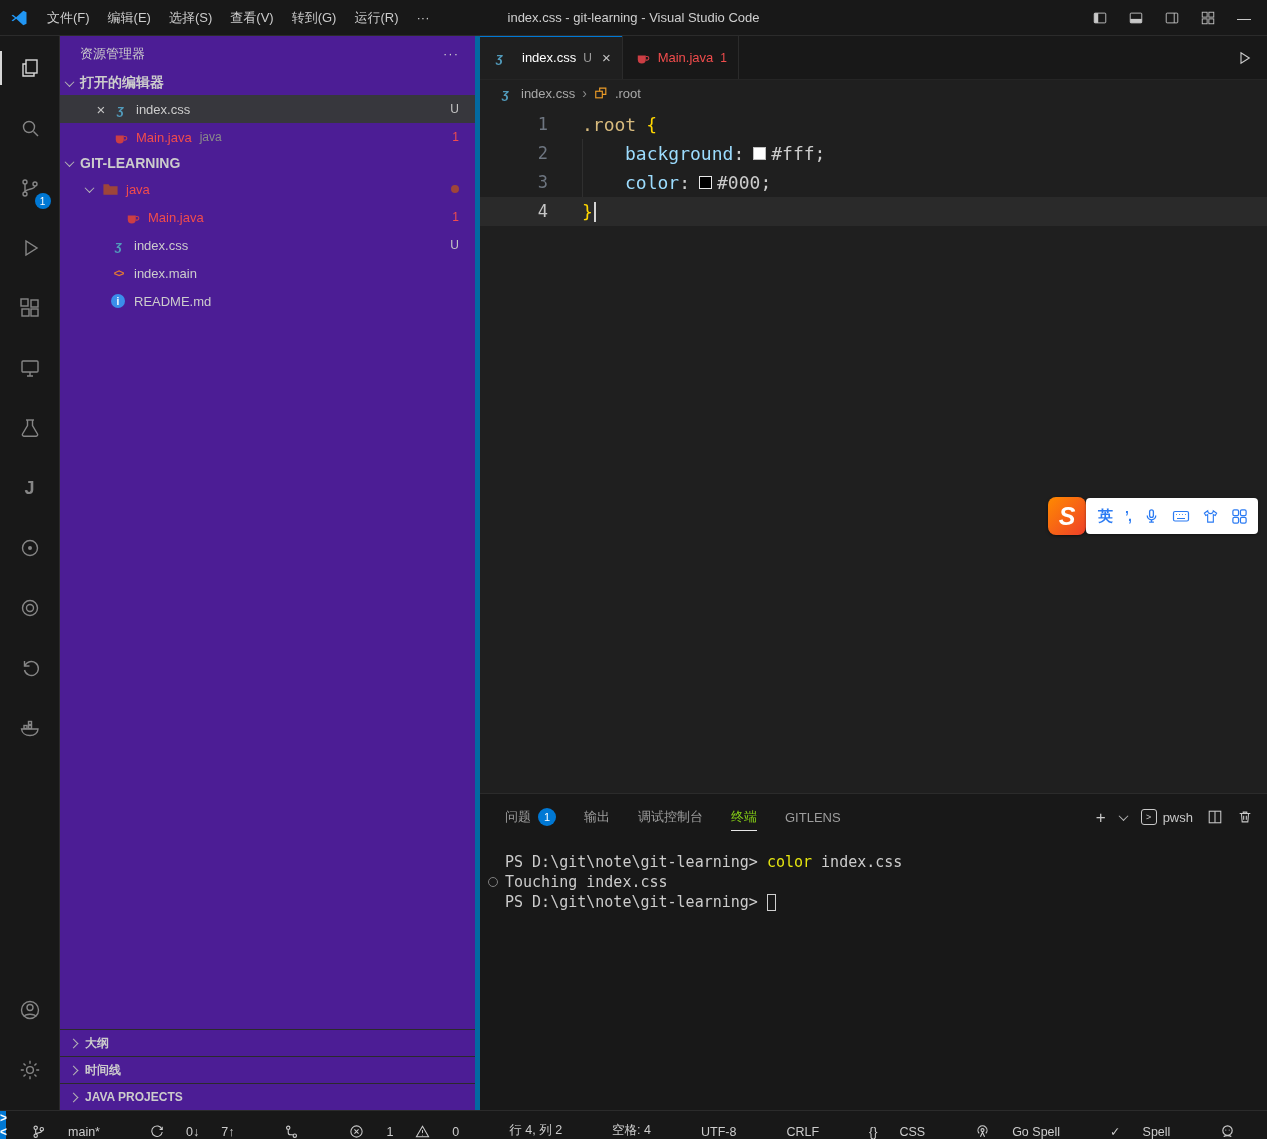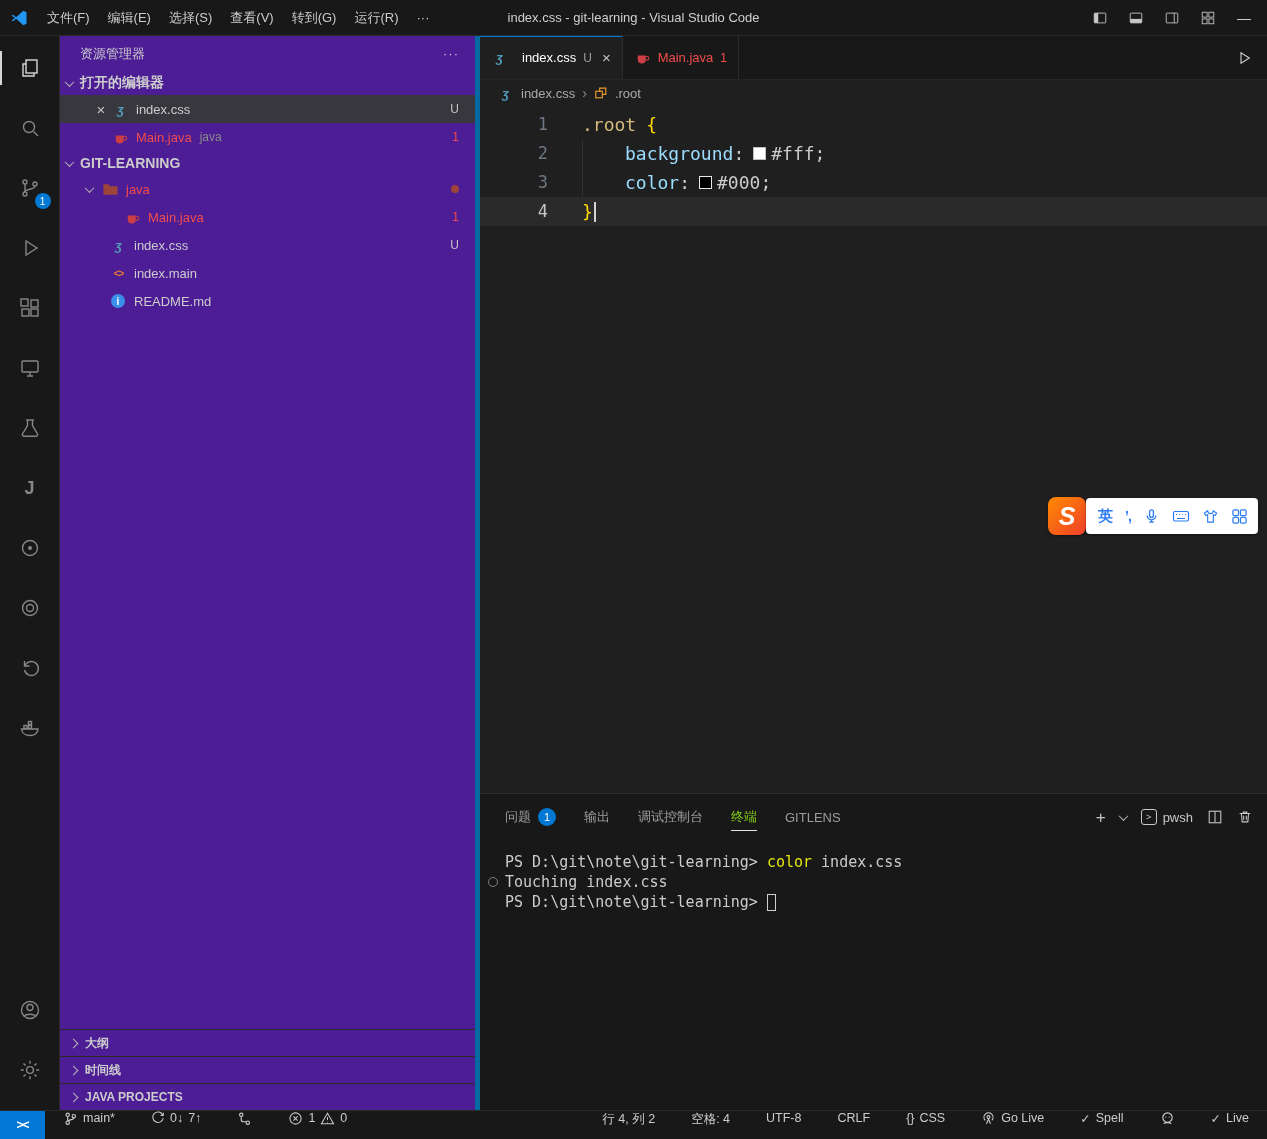--- a/index.html
+++ b/index.html
@@ -111,21 +111,21 @@
   .tline{white-space:pre;position:relative}
   .tcmd{color:#e5e510}
   .cmd-dec{position:absolute;left:-17px;top:5px;width:10px;height:10px;border:1px solid #7e7e7e;border-radius:50%}
   .tcursor{display:inline-block;width:9px;height:17px;border:1px solid #cfcfcf;vertical-align:text-bottom}
 
   
   .statusbar{position:absolute;left:0;top:1110px;width:1267px;height:29px;background:#181818;
     border-top:1px solid #2b2b2b;display:flex;align-items:center;font-size:12.5px;color:#ccc;z-index:6}
   .remote{width:45px;height:100%;background:#0078d4;color:#fff;display:flex;align-items:center;justify-content:center;
     font-weight:bold;font-size:12px;letter-spacing:-1px}
-  .sb-item{display:flex;align-items:flex-start;gap:5px;padding:0 18px;height:100%;white-space:nowrap}
+  .sb-item{display:flex;align-items:flex-end;gap:22px;padding:0 25px;height:100%;white-space:nowrap}
   .sb-right{margin-left:auto;display:flex;align-items:center;height:100%}
 
   
   .ime{position:absolute;left:1048px;top:497px;height:38px;display:flex;align-items:center;z-index:20}
   .ime-logo{width:38px;height:38px;border-radius:8px;background:linear-gradient(135deg,#ff8a00,#ef3f2a);
     color:#fff;font-weight:bold;font-style:italic;font-size:25px;display:flex;align-items:center;justify-content:center;
     box-shadow:0 1px 3px rgba(0,0,0,.5)}
   .ime-bar{height:36px;background:#fff;border-radius:4px;display:flex;align-items:center;gap:12px;
     padding:0 10px 0 12px;color:#2b7bf3;box-shadow:0 1px 3px rgba(0,0,0,.4)}
   .ime-mode{font-weight:bold;font-size:15px}
@@ -579,21 +579,21 @@
       <span>CSS</span>
     </div>
     <div class="sb-item">
       <span>
           <svg width="15" height="15" viewBox="0 0 16 16" fill="none" stroke="currentColor" stroke-width="1.2">
             <circle cx="8" cy="6.5" r="1.6"></circle>
             <path d="M4.5 10a4.8 4.8 0 1 1 7 0"></path>
             <path d="M5.8 13.5 8 8.8l2.2 4.7"></path>
           </svg>
         </span>
-      <span>Go Live</span>
+      <span>Go Spell</span>
     </div>
     <div class="sb-item">
       <span>✓</span>
       <span>Spell</span>
     </div>
     <div class="sb-item">
       <span>
           <svg width="15" height="15" viewBox="0 0 16 16" fill="none" stroke="currentColor" stroke-width="1.2">
             <circle cx="8" cy="7" r="5"></circle>
             <path d="M4 13.5c1-1.5 7-1.5 8 0"></path>

